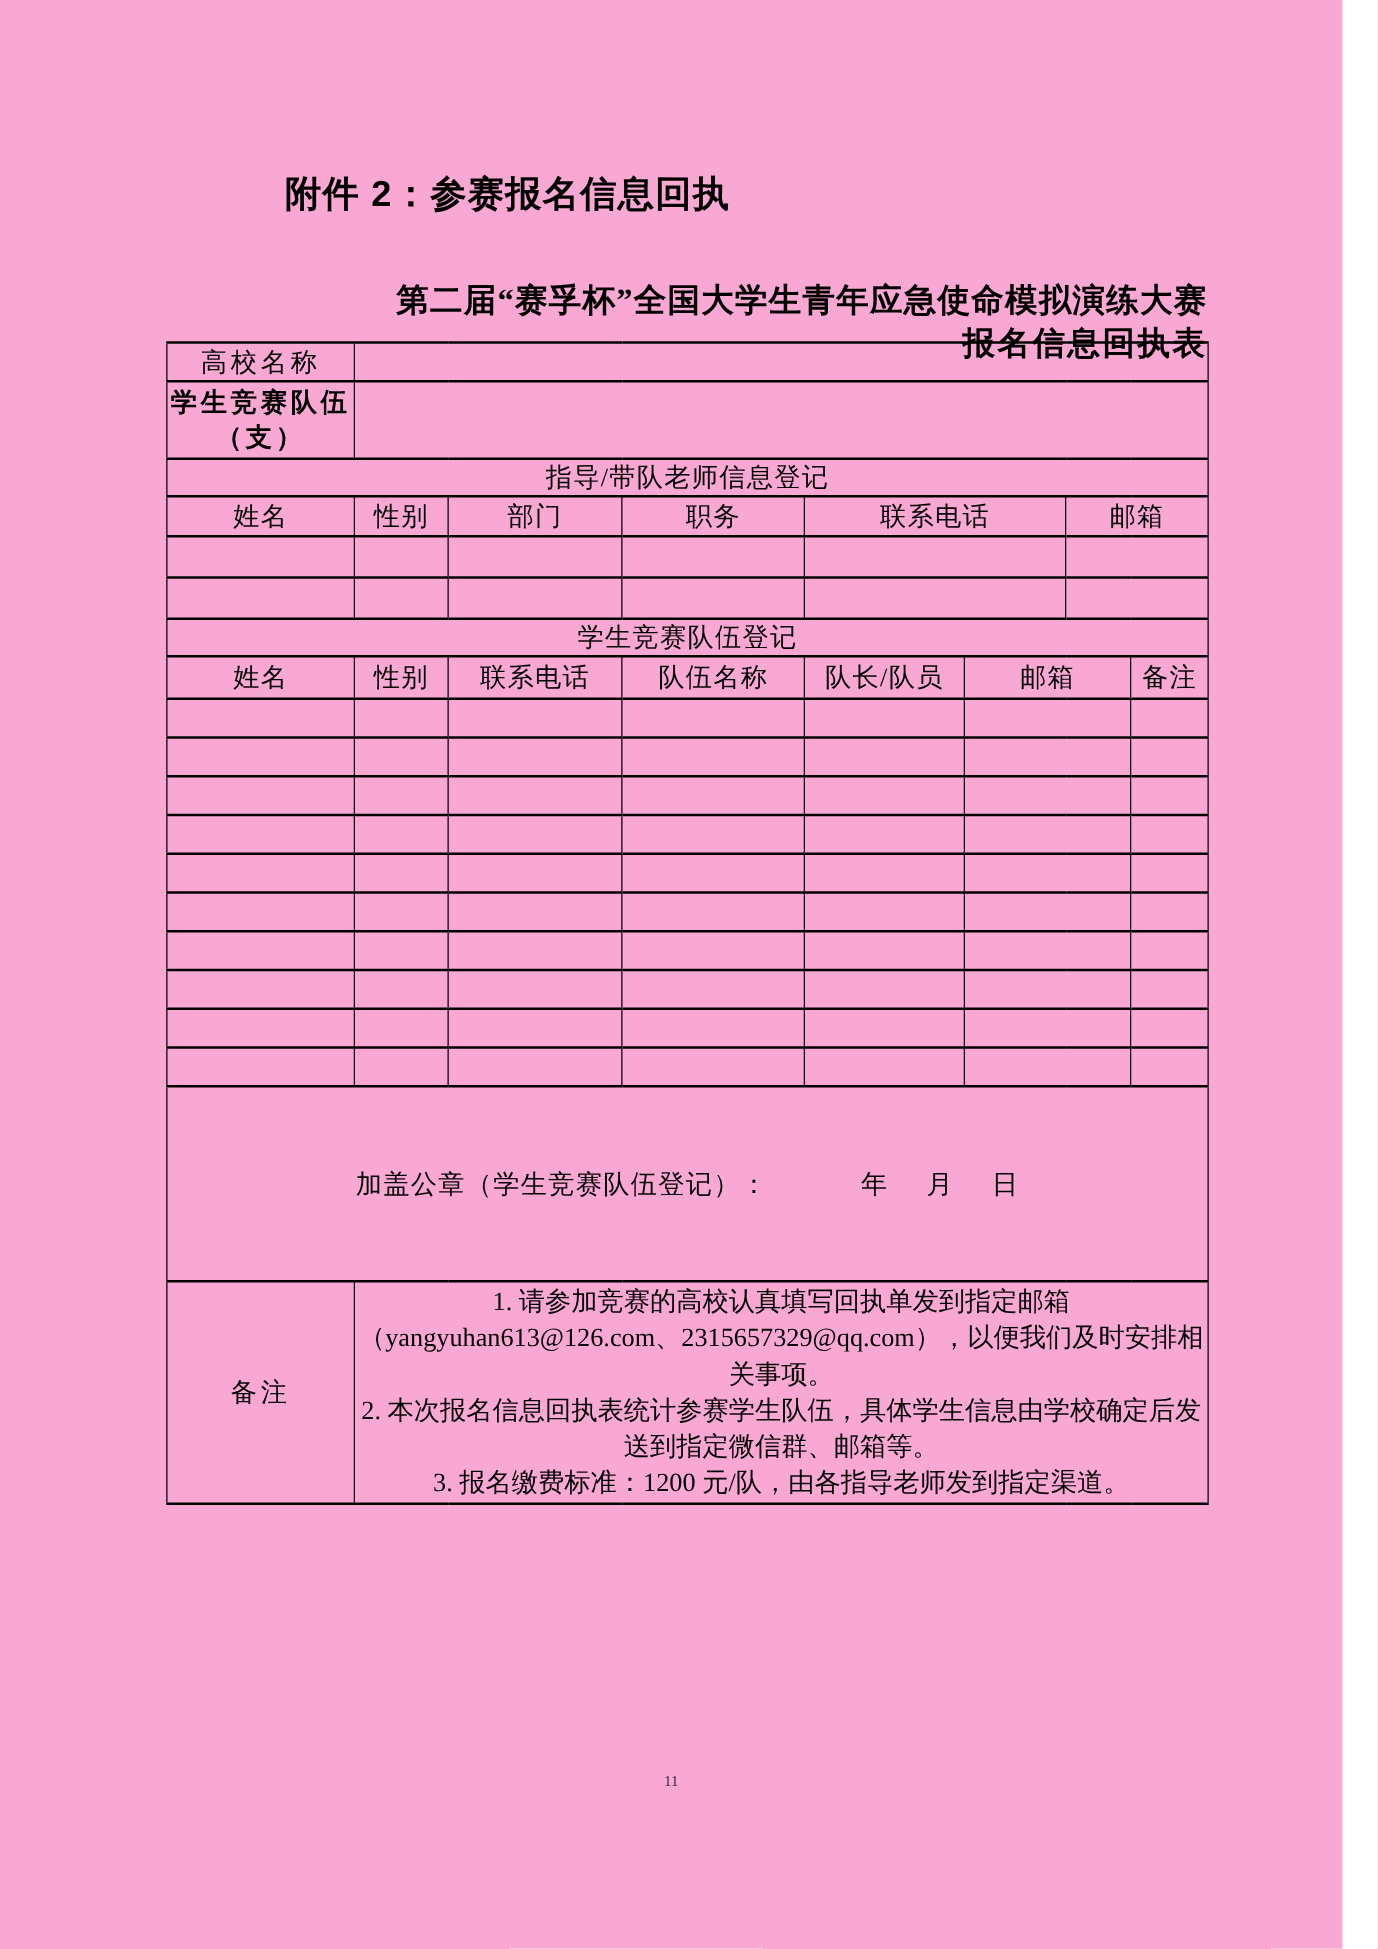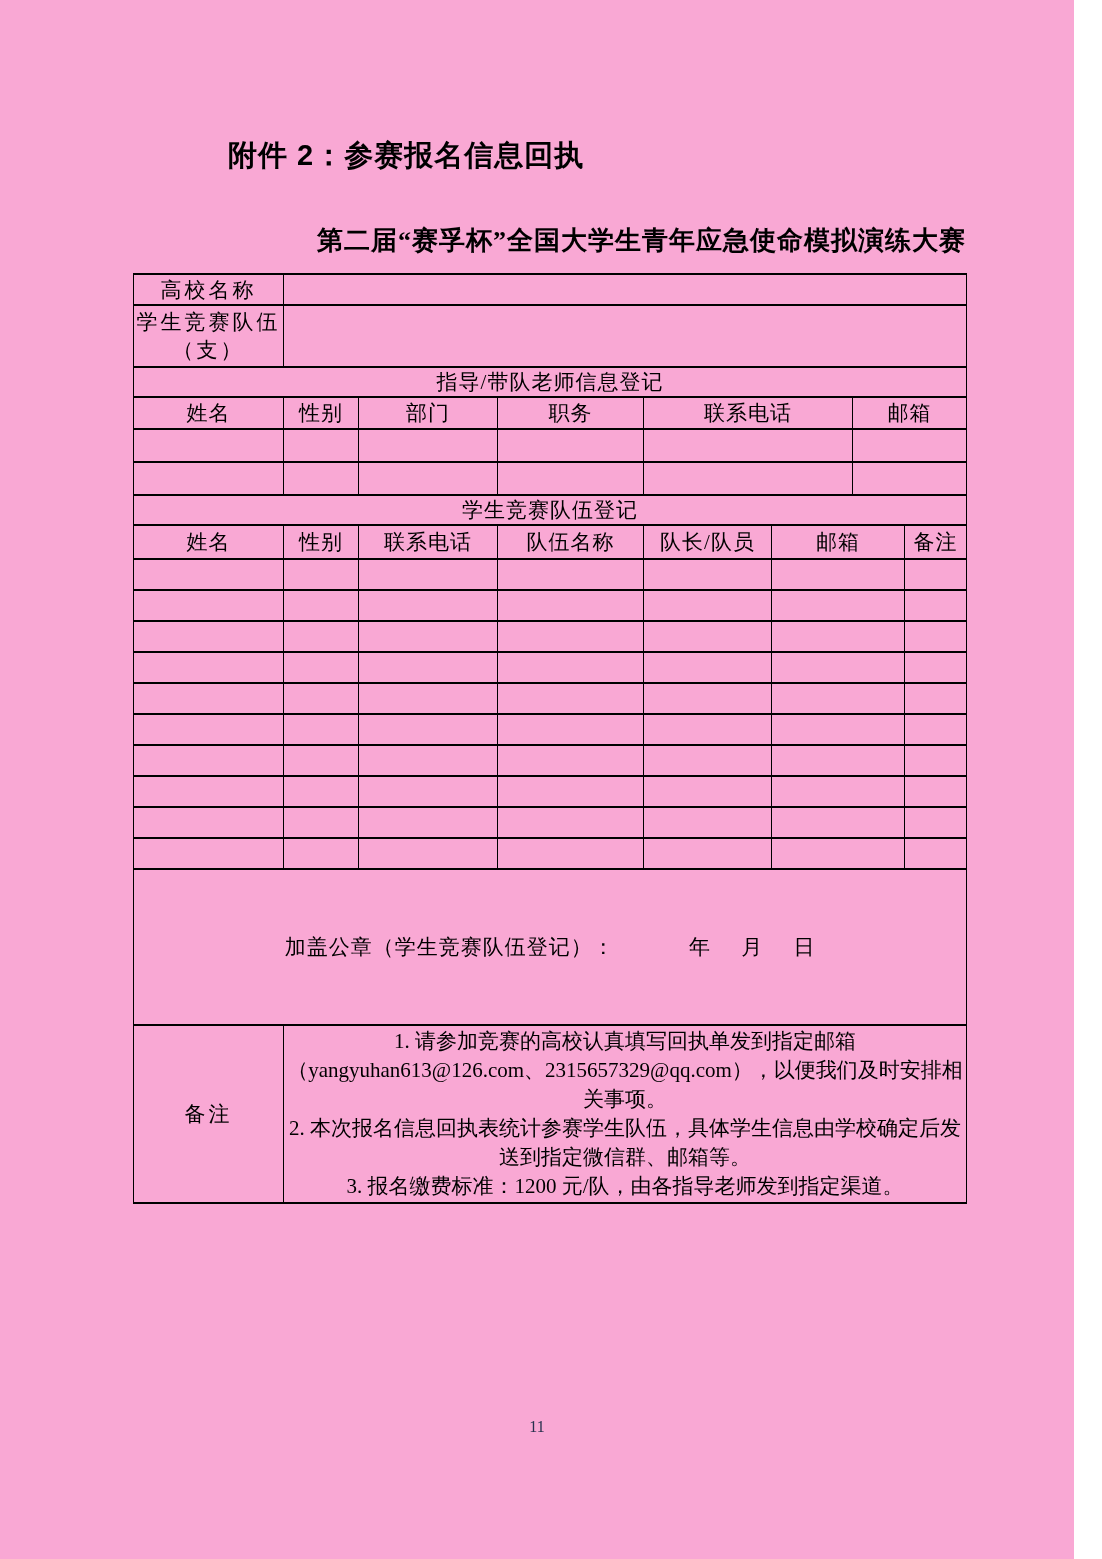--- a/index.html
+++ b/index.html
@@ -28,21 +28,21 @@
     position:absolute; left:133px; top:273px;
     width:833px; border-collapse:collapse; table-layout:fixed;
   }
   table.form td {
     border:solid #000; border-width:2px 1.5px;
     text-align:center; vertical-align:middle;
     font-size:21px; padding:0; overflow:hidden;
   }
   .label-cell { letter-spacing:3px; }
   .r-school td  { height:29px; }
-  .r-team td    { height:60px; }
+  .r-team td    { height:60px;font-weight:bold; }
   .r-sec td     { height:28px; letter-spacing:1px;margin-top:28px; }
   .r-thead td   { height:30px; letter-spacing:1px; }
   .r-tdata td   { height:31px; }
   .r-shead td   { height:32px; letter-spacing:1px; }
   .r-sdata td   { height:29px; }
   .r-total td   { height:28px; }
   .r-stamp td   { height:154px; }
   .r-notes td   { height:176px; }
 
   td.stamp-cell {
@@ -53,32 +53,33 @@
   .stamp-gap-sm { margin-left:24px; }
 
   td.notes-cell {
     text-align:left; vertical-align:middle;
     padding:4px 10px 4px 10px; line-height:29px; font-size:21px;
   }
   .note-item { margin:0; }
 
   .page-number {
     position:absolute; left:0; top:1418px; width:100%;
-    text-align:center; font-size:16px; color:#26304d;
+    text-align:center; font-size:12px; color:#26304d;
   }
 </style>
 </head>
 <body>
 
 <div class="page">
 
   <div class="doc-title">附件 2：参赛报名信息回执</div>
 
   <div class="subtitle">
     <div class="line1">第二届“赛孚杯”全国大学生青年应急使命模拟演练大赛</div>
+    <div class="line2">报名信息回执表</div>
   </div>
 
   <table class="form">
     <colgroup>
       <col style="width:150px">
         <col style="width:75px">
         <col style="width:139px">
         <col style="width:146px">
       <col style="width:128px">
         <col style="width:81px">

